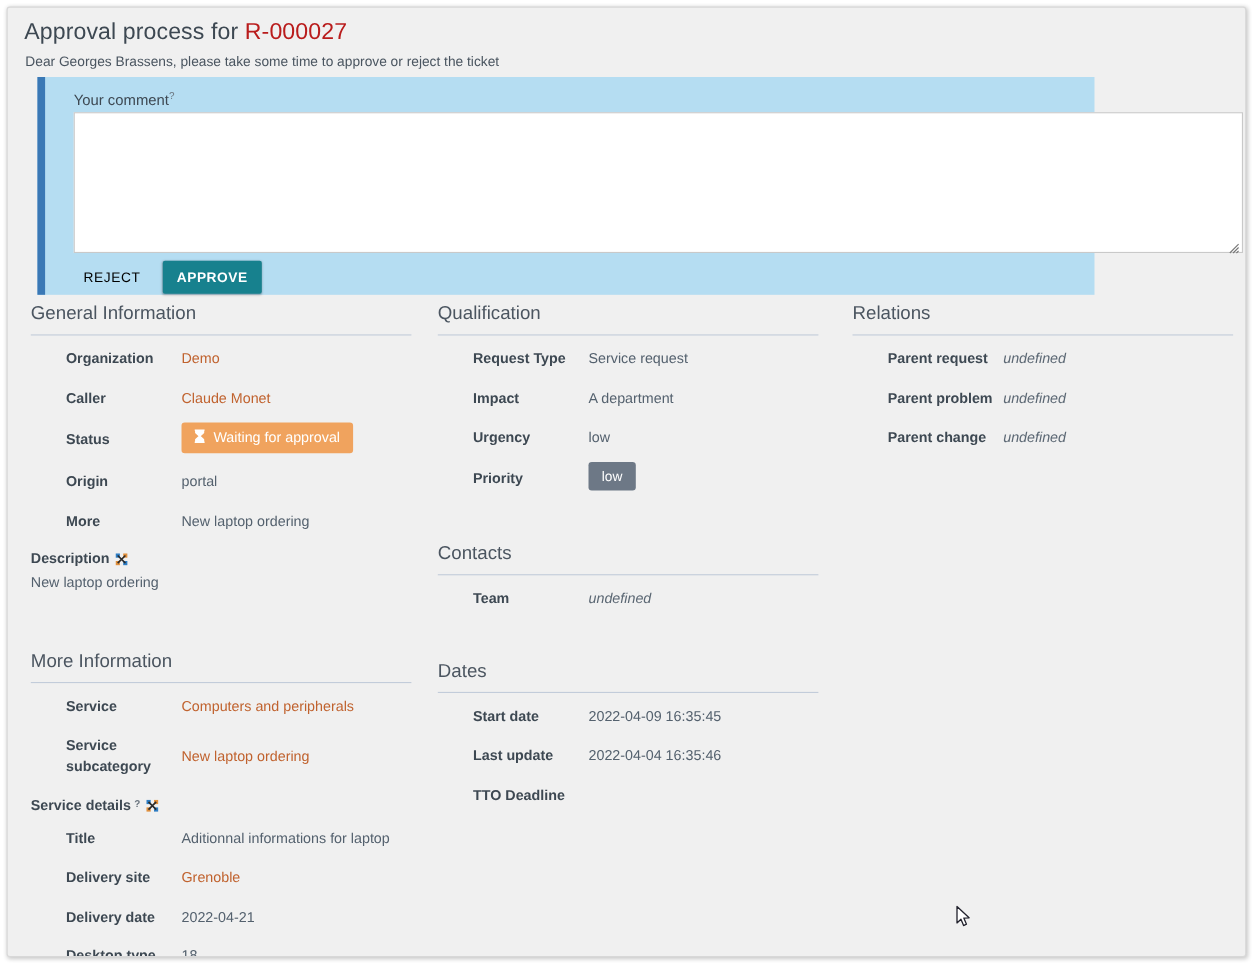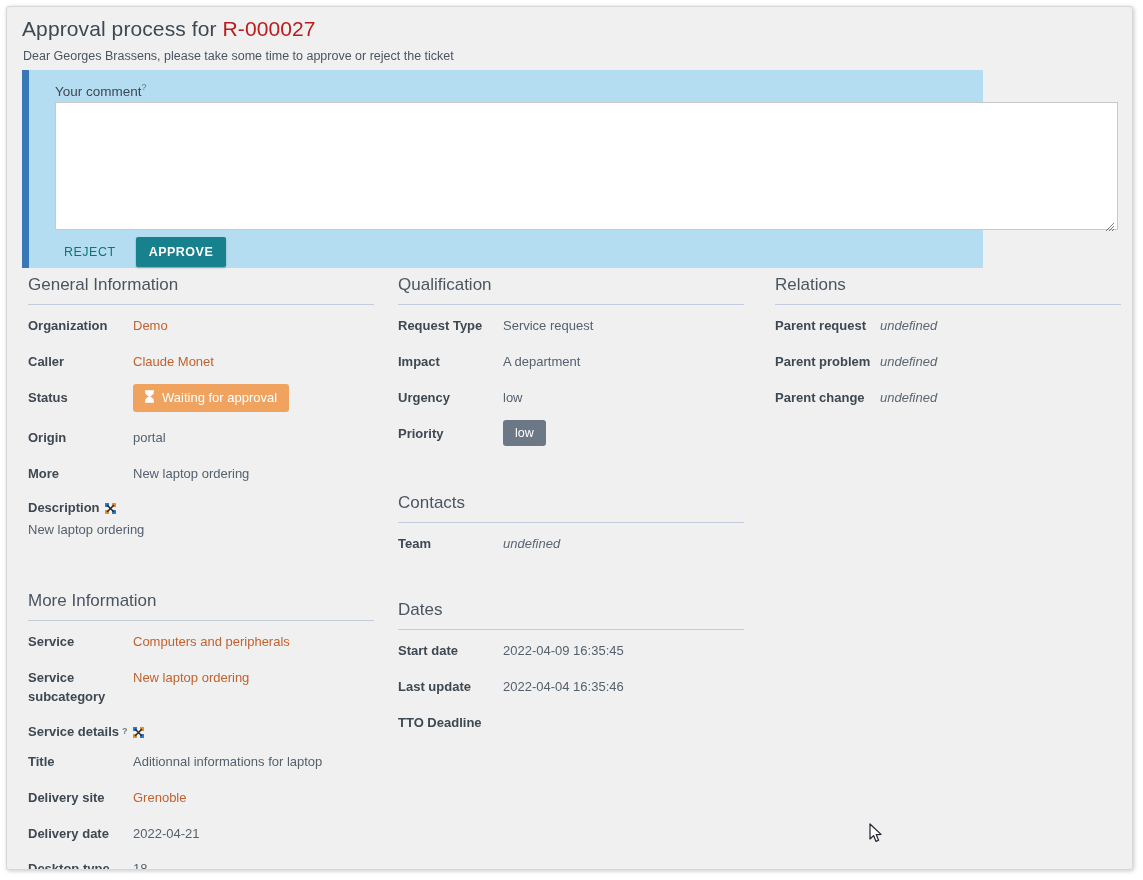--- a/index.html
+++ b/index.html
@@ -50,21 +50,21 @@
     position: absolute;
     left: 16px;
     top: 42px;
     font-size: 12.5px;
     color: #4a5560;
   }
 
   
   .comment-panel {
     position: absolute;
-    left: 15px;
+    left: 27px;
     top: 63px;
     width: 961px;
     height: 198px;
     background: #b5ddf2;
     border-left: 7px solid #3a78b5;
     box-sizing: border-box;
   }
   .comment-label {
     position: absolute;
     left: 26px;
@@ -105,21 +105,21 @@
     position: absolute;
     left: 26px;
     top: 167px;
     display: flex;
     align-items: center;
     gap: 11px;
   }
   .btn-reject {
     background: transparent;
     border: none;
-    color: #0f766e;
+    color: #000000;
     font-size: 12.5px;
     font-family: "Liberation Sans", sans-serif;
     letter-spacing: 0.5px;
     padding: 7px 9px;
     cursor: pointer;
   }
   .btn-approve {
     background: #17818e;
     border: none;
     color: #ffffff;
@@ -151,23 +151,24 @@
     padding: 0 0 9px 6px;
   }
   .section-rule {
     height: 1px;
     background: #c2ccda;
     margin: 0 0 12px 6px;
   }
 
   .field {
     display: flex;
-    align-items: flex-start;
+    align-items: center;
     margin-bottom: 17px;
     padding-left: 6px;
+    margin-left: 32px;
   }
   .field-label {
     width: 105px;
     flex: 0 0 105px;
     font-size: 13px;
     font-weight: bold;
     color: #3d4852;
     line-height: 1.45;
   }
   .field-value {

